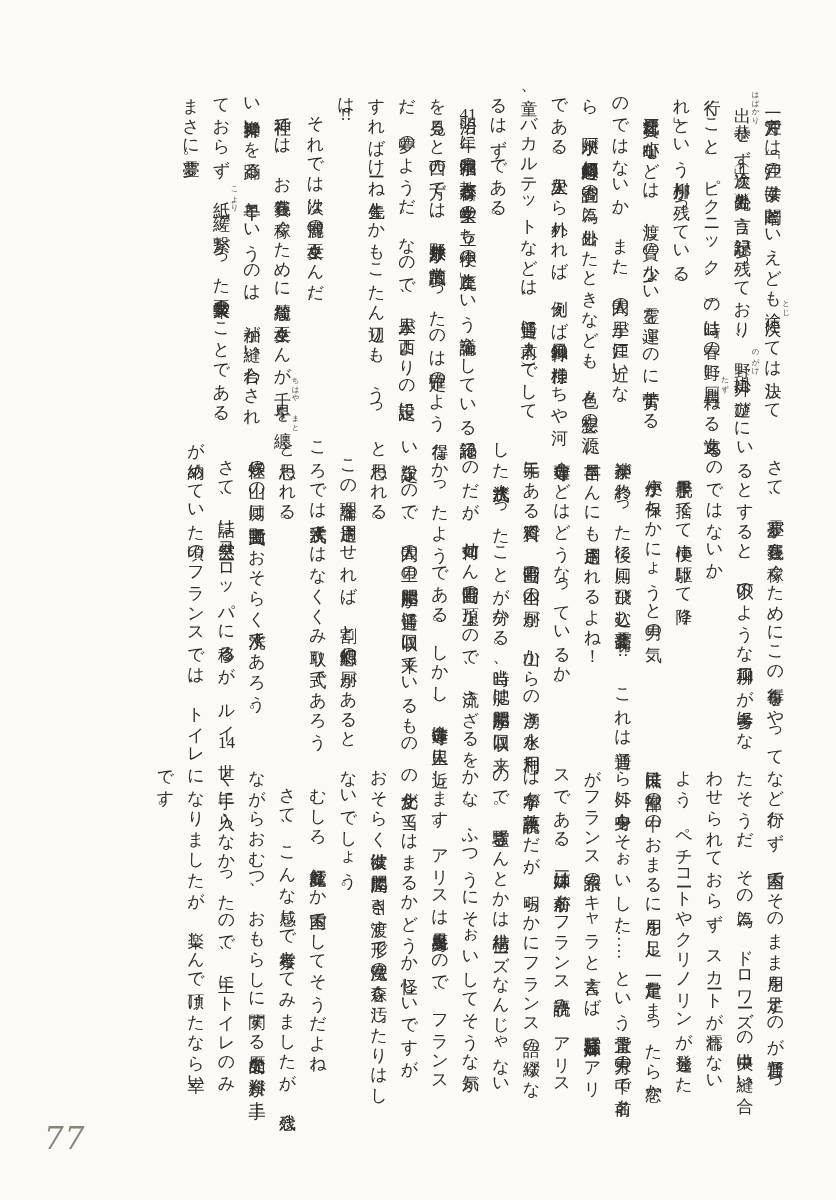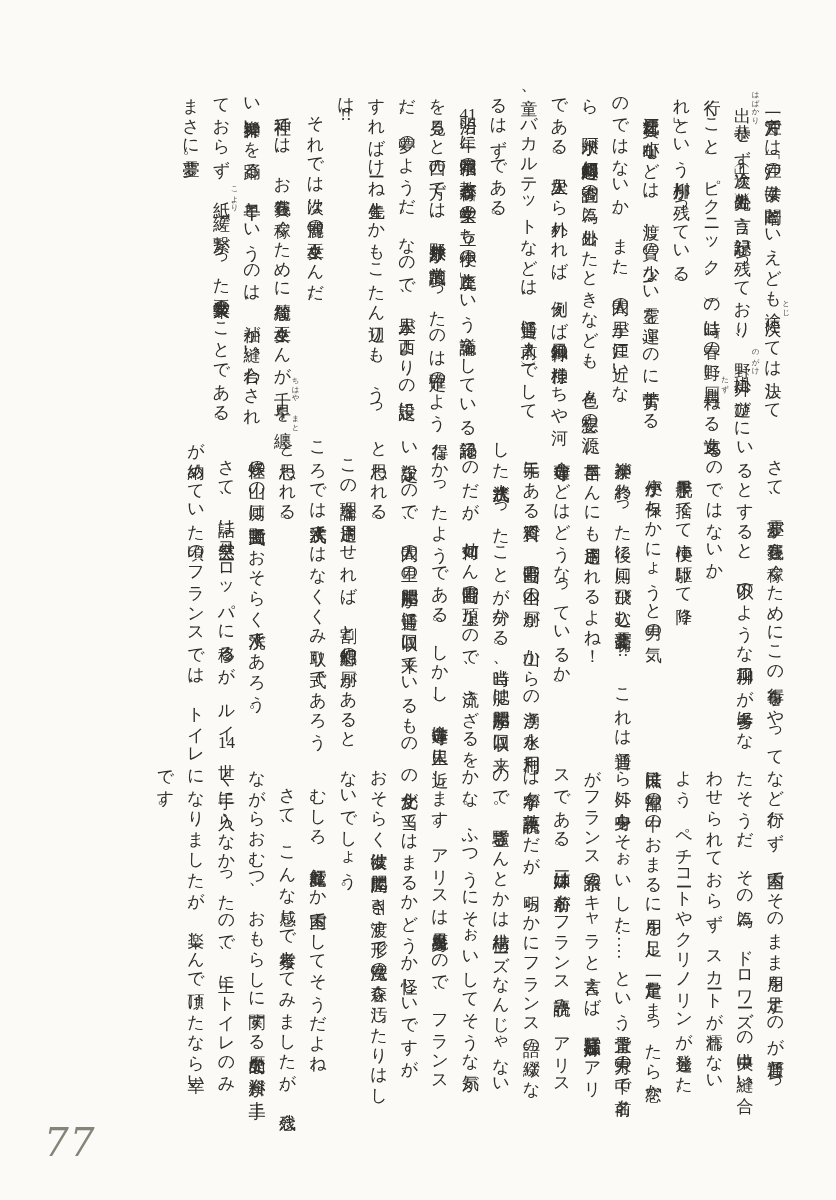--- a/index.html
+++ b/index.html
@@ -40,21 +40,21 @@
   ruby rt{
     font-size:7.5px;
     letter-spacing:0;
     color:#45443f;
   }
   .page-number{
     position:absolute;
     left:44px;
     top:1120px;
     font-style:italic;
-    font-size:39px;
+    font-size:31px;
     color:#878379;
     font-family:"DejaVu Serif","Liberation Serif",serif;
     letter-spacing:1px;
   }
 </style>
 </head>
 <body>
 
 <div class="page">
   <div class="band" id="band-1">

